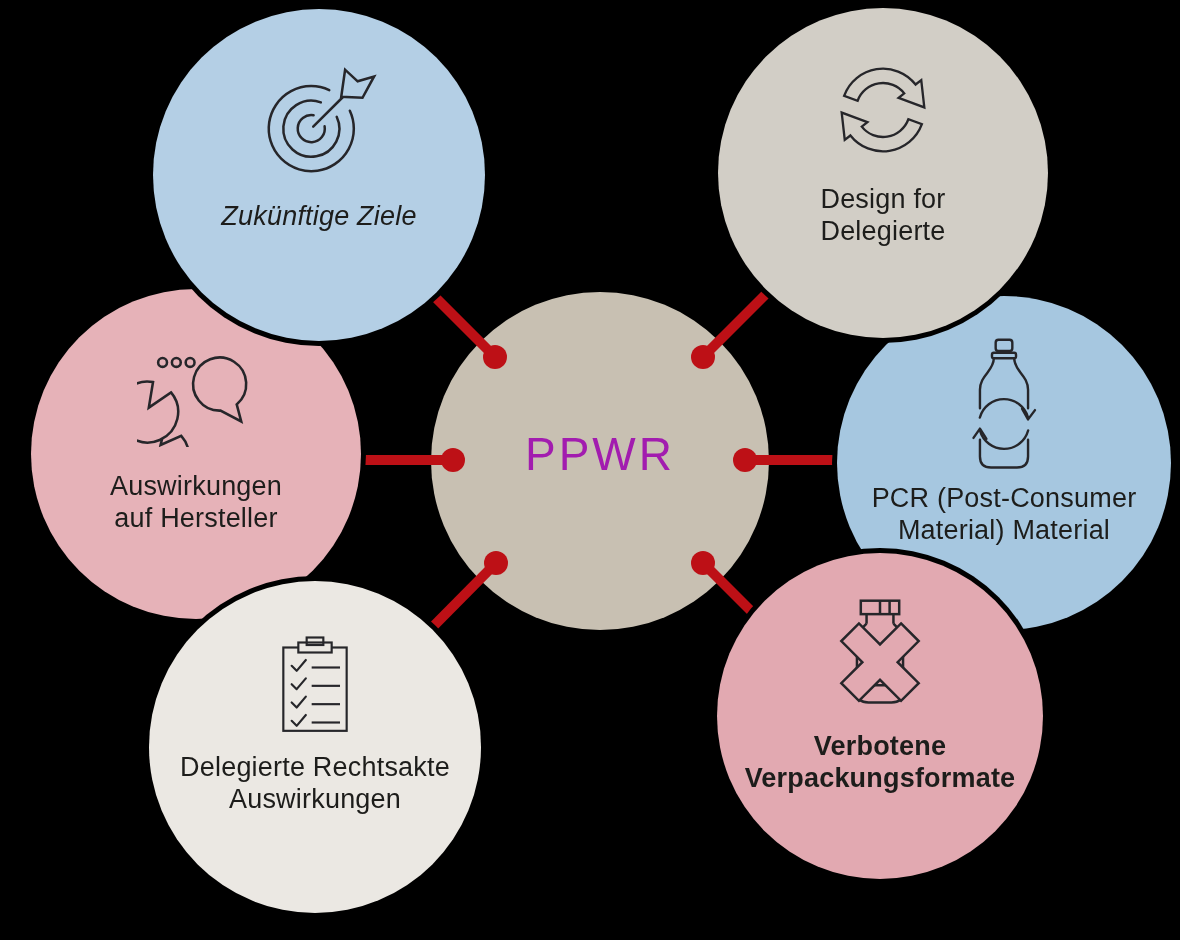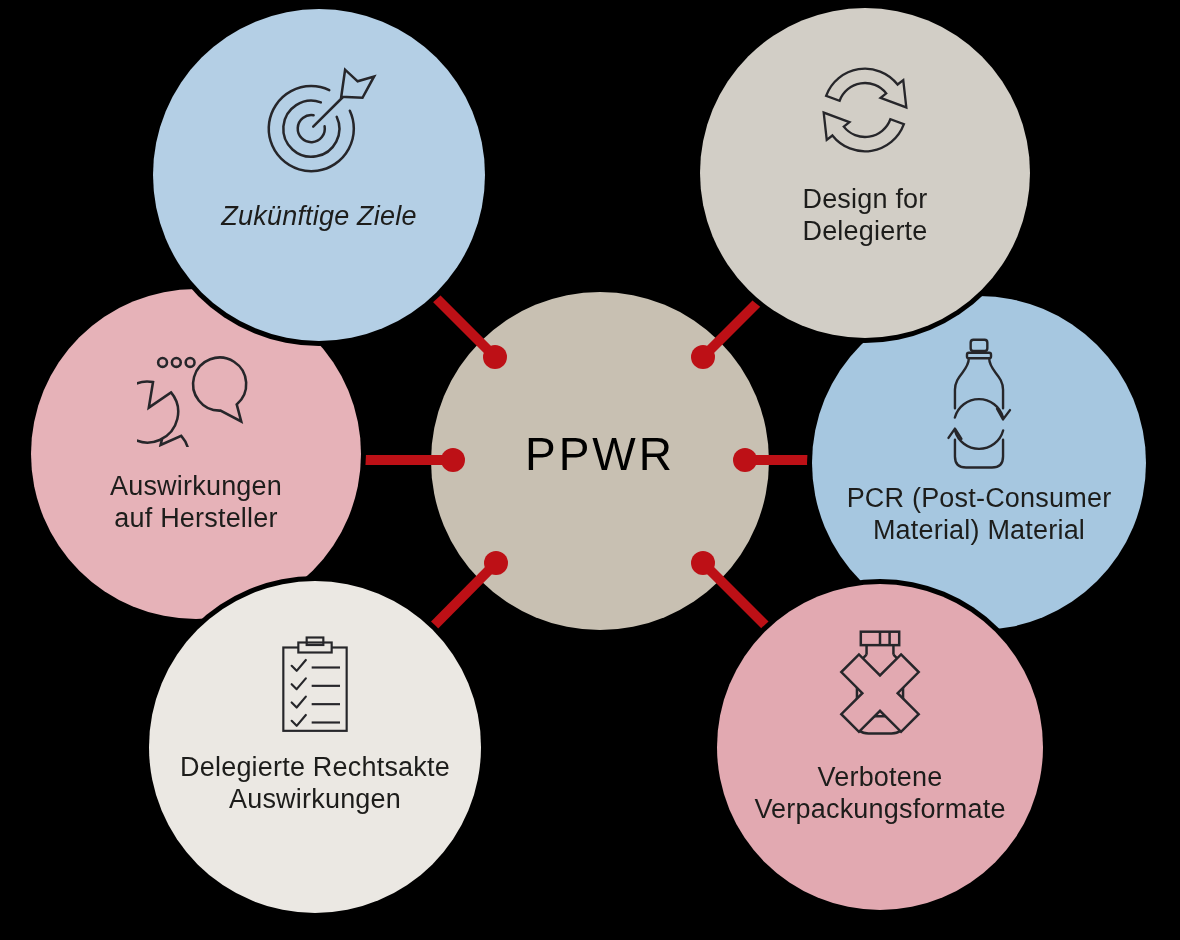--- a/index.html
+++ b/index.html
@@ -12,21 +12,21 @@
     display:flex;align-items:center;justify-content:center;
   }
   .node{box-shadow:0 0 0 5px #000;z-index:4;}
   .node.ml,.node.mr{z-index:3;}
   .center{z-index:1;}
   #connectors{position:absolute;left:0;top:0;z-index:2;pointer-events:none;}
   .content{display:flex;flex-direction:column;align-items:center;transform:translateY(-22px);}
   .tl .content{transform:translateY(-28px);font-style:italic;}
   .label{color:#1d1d1b;font-size:27px;line-height:1.17;letter-spacing:0.2px;text-align:center;}
   .label .line{white-space:nowrap;}
-  .ppwr{font-size:46px;letter-spacing:3px;color:#000000;transform:translateY(-6px);}
+  .ppwr{font-size:46px;letter-spacing:3px;color:#a21caf;transform:translateY(-6px);}
   .icon{display:block;}
   .icon *{vector-effect:none;}
   .stk{fill:none;stroke:#26262a;stroke-width:2.6;stroke-linecap:round;stroke-linejoin:round;}
   .stk-sq{fill:none;stroke:#26262a;stroke-width:2.6;stroke-linecap:butt;stroke-linejoin:miter;}
   .bgfill{fill:var(--c);stroke:#26262a;stroke-width:2.6;stroke-linejoin:miter;}
   .m-tl{margin-top:24px;} .m-tr{margin-top:18px;} .m-ml{margin-top:24px;}
   .m-mr{margin-top:8px;}  .m-bl{margin-top:16px;} .m-br{margin-top:17px;}
 </style>
 </head>
 <body>
@@ -64,21 +64,21 @@
         <path class="stk" d="M65.8 67.6 A14 14 0 1 1 54.4 56.2"></path>
         <line class="stk" x1="54" y1="68" x2="84.5" y2="37.5"></line>
         <path class="bgfill" d="M83 37 L87 9 L100 21 L117 16 L105 38 Z"></path>
       </svg>
       <div class="label m-tl">
         <div class="line">Zukünftige Ziele</div>
       </div>
     </div>
   </div>
 
-  <div class="circle node tr" style="left: 700px; top: 8px; width: 330px; height: 330px; align-items: center; --c: #d2cec6;">
+  <div class="circle node tr" style="left: 718px; top: 8px; width: 330px; height: 330px; align-items: center; --c: #d2cec6;">
     <div class="content">
       <svg class="icon" width="108" height="112" viewBox="0 0 120 124">
         <path class="bgfill" d="M16.8 46.3 A46 46 0 0 1 96.2 33.7 L102.5 28.8 L105.9 59.1 L77.3 48.5 L83.6 43.5 A30 30 0 0 0 31.8 51.7 Z"></path>
         <path class="bgfill" transform="rotate(180 60 62)" d="M16.8 46.3 A46 46 0 0 1 96.2 33.7 L102.5 28.8 L105.9 59.1 L77.3 48.5 L83.6 43.5 A30 30 0 0 0 31.8 51.7 Z"></path>
       </svg>
       <div class="label m-tr">
         <div class="line">Design for</div>
         <div class="line">Delegierte</div>
       </div>
     </div>
@@ -94,21 +94,21 @@
         <circle class="stk" cx="40" cy="34" r="4.5"></circle>
         <circle class="stk" cx="54" cy="34" r="4.5"></circle>
       </svg>
       <div class="label m-ml">
         <div class="line">Auswirkungen</div>
         <div class="line">auf Hersteller</div>
       </div>
     </div>
   </div>
 
-  <div class="circle node mr" style="left: 812px; top: 296px; width: 334px; height: 334px; justify-content: center; --c: #a6c7e0;">
+  <div class="circle node mr" style="left: 837px; top: 296px; width: 334px; height: 334px; justify-content: center; --c: #a6c7e0;">
     <div class="content">
       <svg class="icon" width="74" height="139" viewBox="0 0 80 150">
         <rect class="stk" x="31" y="4" width="18" height="12" rx="3"></rect>
         <rect class="stk" x="27" y="18" width="26" height="6" rx="2"></rect>
         <path class="stk" d="M29 24 C29 38 14 42 14 58 L14 78"></path>
         <path class="stk" d="M51 24 C51 38 66 42 66 58 L66 78"></path>
         <path class="stk" d="M14 112 L14 130 Q14 142 26 142 L54 142 Q66 142 66 130 L66 112"></path>
         <path class="stk" d="M13.9 88 A27 27 0 0 1 66 88"></path>
         <path class="stk" d="M59.5 78.5 L66 90 L73.5 80"></path>
         <path class="stk" d="M66.1 102 A27 27 0 0 1 14 102"></path>
@@ -136,21 +136,21 @@
         <path class="stk" d="M20 104 l6 6 l11 -13"></path>
           <line class="stk-sq" x1="44" y1="106" x2="78" y2="106"></line>
       </svg>
       <div class="label m-bl">
         <div class="line">Delegierte Rechtsakte</div>
         <div class="line">Auswirkungen</div>
       </div>
     </div>
   </div>
 
-  <div class="circle node br" style="left: 717px; top: 584px; width: 326px; height: 326px; --c: #e2a9b1;">
+  <div class="circle node br" style="left: 717px; top: 553px; width: 326px; height: 326px; font-weight: bold; --c: #e2a9b1;">
     <div class="content">
       <svg class="icon" width="96" height="121" viewBox="0 0 100 126">
         <rect class="stk-sq" x="30" y="8" width="40" height="14"></rect>
         <line class="stk-sq" x1="50" y1="8" x2="50" y2="22"></line>
         <line class="stk-sq" x1="60" y1="8" x2="60" y2="22"></line>
         <line class="stk-sq" x1="36" y1="22" x2="36" y2="32"></line>
         <line class="stk-sq" x1="64" y1="22" x2="64" y2="32"></line>
         <line class="stk-sq" x1="36" y1="32" x2="26" y2="42"></line>
         <line class="stk-sq" x1="64" y1="32" x2="74" y2="42"></line>
         <line class="stk-sq" x1="26" y1="42" x2="26" y2="96"></line>

